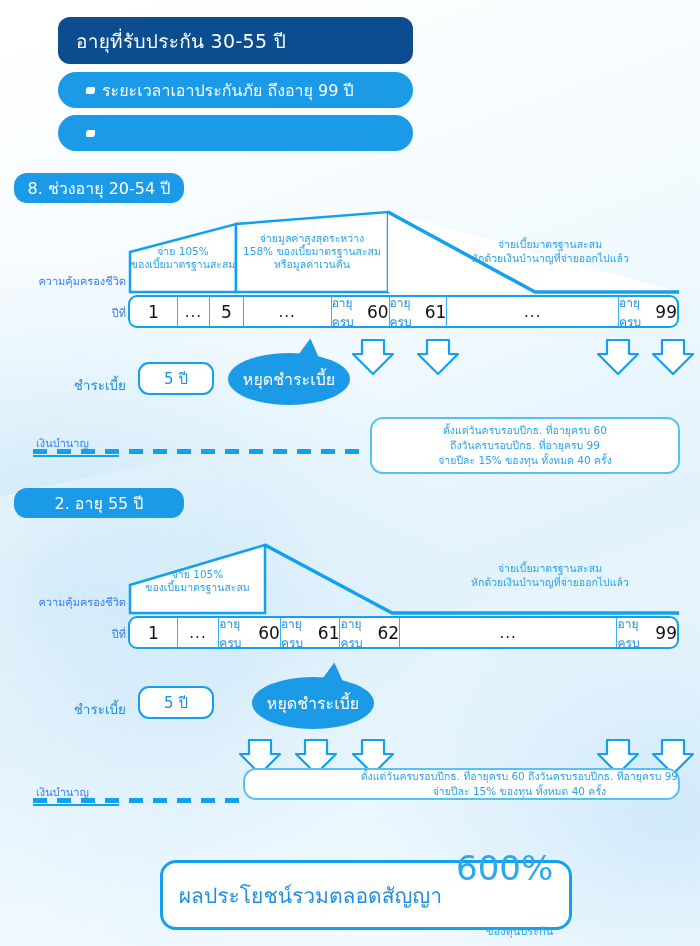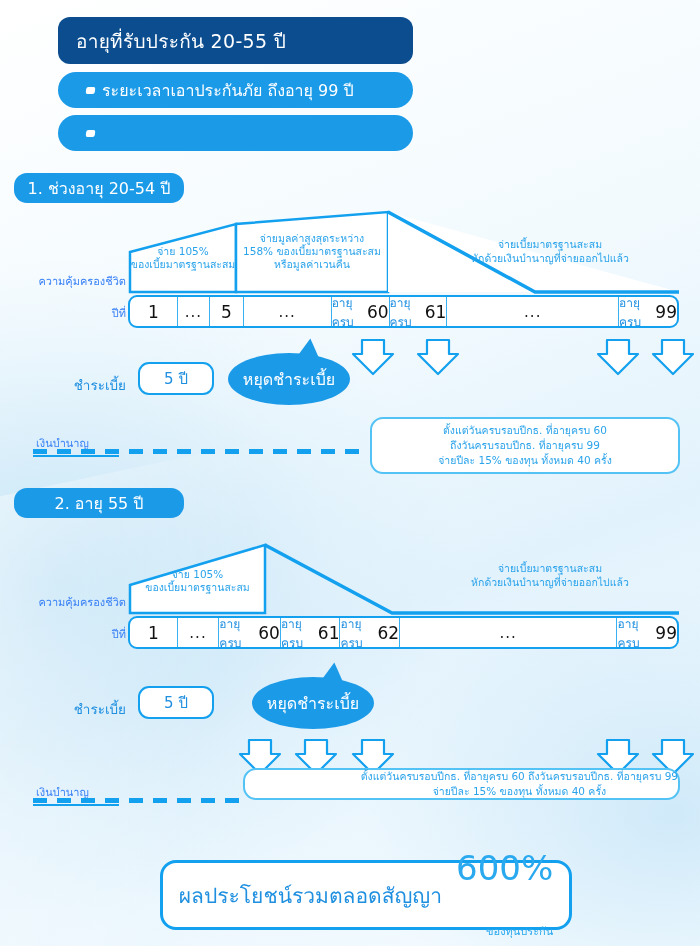--- a/index.html
+++ b/index.html
@@ -75,34 +75,34 @@
   .sum-main{ color:#1f8fe0; font-size:21px; }
   .sum-pct{ color:#2aa9ef; font-size:34px; margin-left:14px; line-height:1; }
   .sum-sub{ color:#2aa9ef; font-size:11px; text-align:left; }
 </style>
 </head>
 <body>
 
 <div id="bg"></div>
 
 <div class="abs pill-dark" style="left:58px;top:17px;width:355px;height:47px;">
-  <span>อายุที่รับประกัน 20-55 ปี</span>
+  <span>อายุที่รับประกัน 30-55 ปี</span>
 </div>
 
 <div class="abs pill-blue" style="left:58px;top:72px;width:355px;height:36px;">
   <span class="bullet"></span>
   <span>ระยะเวลาเอาประกันภัย ถึงอายุ 99 ปี</span>
 </div>
 
 <div class="abs pill-blue" style="left:58px;top:115px;width:355px;height:36px;">
   <span class="bullet"></span>
 </div>
 
 <div class="abs sec-head" style="left:14px;top:173px;width:170px;height:30px;">
-  <span>1. ช่วงอายุ 20-54 ปี</span>
+  <span>8. ช่วงอายุ 20-54 ปี</span>
 </div>
 
 <svg class="layer" width="700" height="946" style="pointer-events:none">
 
   <path d="M130,252 L130,292 L236,292 L236,224 Z" fill="#ffffff" stroke="#12a0ef" stroke-width="2.5"></path>
 
   <path d="M236,224 L236,292 L388,292 L388,212 Z" fill="#ffffff" stroke="#12a0ef" stroke-width="2.5"></path>
 
   <path d="M388,212 L388,292 L535,292 L679,292 L679,292 Z" fill="#ffffff" stroke="none"></path>
   <path d="M388,212 L535,292 L679,292" fill="none" stroke="#12a0ef" stroke-width="3.5" stroke-linejoin="round"></path>

